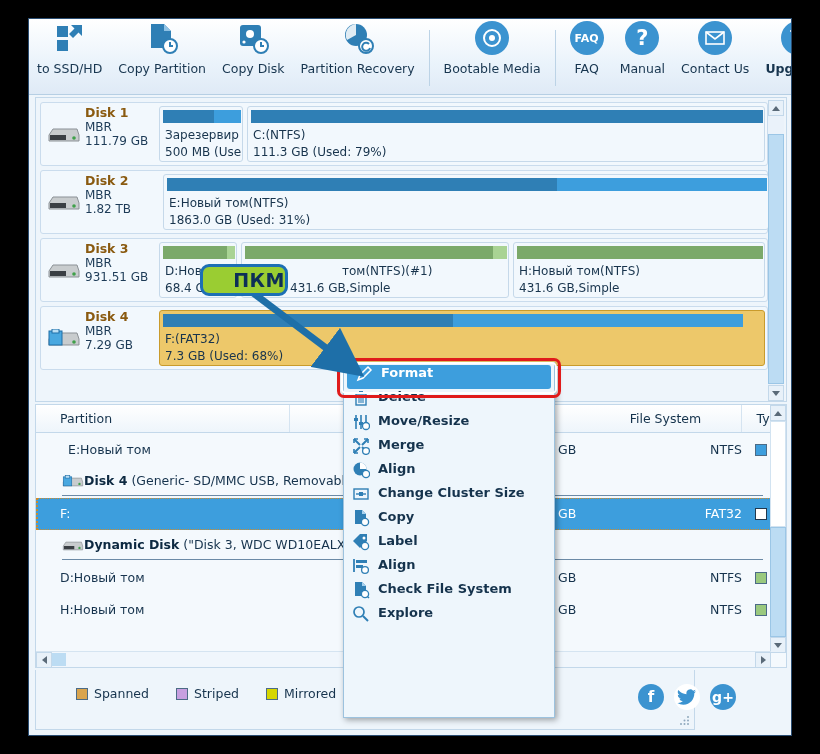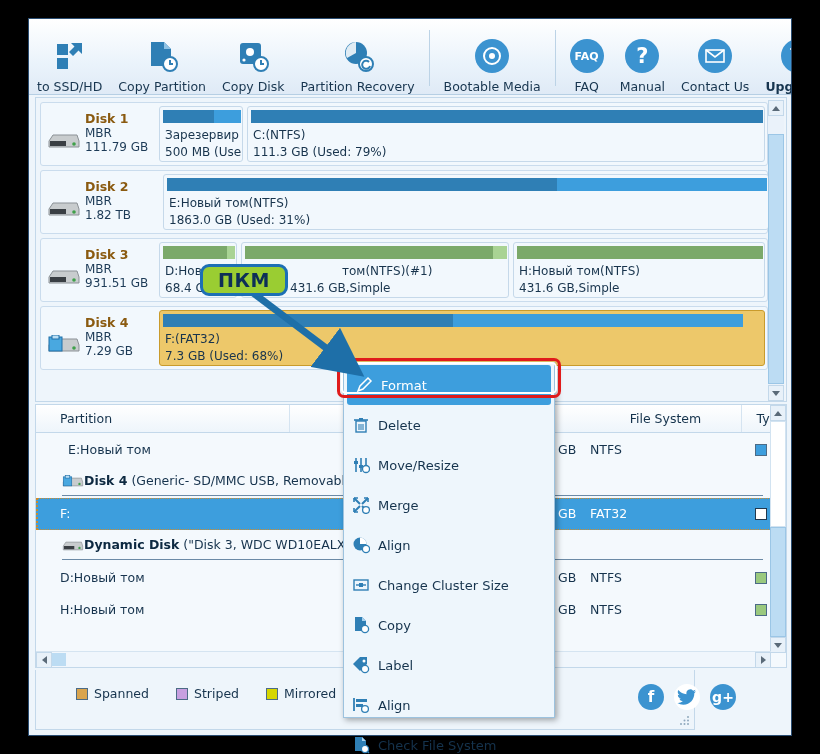--- a/index.html
+++ b/index.html
@@ -25,21 +25,20 @@
   #toolbar {
     position: absolute; left: 0; top: 0;
     width: 764px; height: 76px;
     background: linear-gradient(#ffffff, #eaf3fb 60%, #dfeaf6);
     border-bottom: 1px solid #b6cfe4;
     display: flex; align-items: flex-end;
   }
   .tb-group { display: flex; align-items: flex-end; height: 76px; }
   .tb-item {
     display: flex; flex-direction: column; align-items: center;
-    justify-content: flex-end;
     padding: 0 8px 0 8px; height: 76px; cursor: default;
   }
   .tb-item .ic { height: 40px; display: flex; align-items: center; justify-content: center; }
   .tb-item .lb { font-size: 12.5px; color: #17354f; white-space: nowrap; margin-top: 3px;}
   .tb-item.bold .lb { font-weight: bold; }
   .tb-sep { width: 1px; height: 56px; background: #bcd3e6; margin: 0 6px 8px 6px; }
 
   .circ { width: 34px; height: 34px; border-radius: 50%; background: #3b93d0;
           display: flex; align-items: center; justify-content: center;
           color: #fff; font-weight: bold; }
@@ -53,21 +52,21 @@
     overflow: hidden;
   }
   .disk-row {
     position: absolute; left: 4px;
     width: 728px; height: 64px;
     background: #f2f8fd;
     border: 1px solid #cadced;
     border-radius: 3px;
   }
   .disk-info {
-    position: absolute; left: 6px; top: 2px; width: 108px; height: 60px; margin-top: 6px;
+    position: absolute; left: 6px; top: 2px; width: 108px; height: 60px;
   }
   .disk-info .dname { font-size: 12.5px; font-weight: bold; color: #8a5a10; margin-left: 38px; }
   .disk-info .dmbr  { font-size: 12px; color: #1d3b57; margin-left: 38px; }
   .disk-info .dsize { font-size: 12px; color: #1d3b57; margin-left: 38px; }
   .hdd-ic { position: absolute; left: 0px; top: 20px; width: 34px; height: 20px; }
 
   .part {
     position: absolute; top: 3px; height: 56px;
     background: #f2f8fd; border: 1px solid #c6d9ea; border-radius: 3px;
     overflow: hidden;
@@ -102,21 +101,21 @@
   #thead { position: absolute; left: 0; top: 0; width: 735px; height: 28px;
            background: linear-gradient(#ffffff, #eef5fb); border-bottom: 1px solid #c3d8ea; }
   .th { position: absolute; top: 0; height: 27px; line-height: 27px;
         font-size: 12.5px; color: #14324c; text-align: center;
         border-right: 1px solid #d5e4f1; }
   .th.lft { text-align: left; padding-left: 10px; }
   .trow { position: absolute; left: 0; width: 735px; height: 32px; }
   .trow.sel { background: #3d9edd; }
   .tc { position: absolute; height: 32px; line-height: 32px; font-size: 12.5px; color: #16334d; }
   .trow.sel .tc { color: #ffffff; }
-  .tc.c { text-align: left; }
+  .tc.c { text-align: right; }
   .tc.r { text-align: right; }
   .grp { position: absolute; left: 0; width: 735px; height: 32px; }
   .grp .gtxt { position: absolute; left: 48px; top: 7px; font-size: 12.5px; color: #16334d; white-space: nowrap; }
   .grp .gtxt b { color: #0d2941; }
   .grp .gline { position: absolute; left: 26px; right: 8px; bottom: 2px; height: 1px; background: #6b8aa6; }
   .swatch { position: absolute; width: 12px; height: 12px; border: 1px solid #4c6b86; }
 
   .sel-dash { position: absolute; left: 0; width: 735px; height: 32px;
               border-top: 1px dotted #d08c2a; border-bottom: 1px dotted #d08c2a; pointer-events:none; }
   .sel-dash-l { position: absolute; left: 0; width: 3px; height: 32px; border-left: 2px dotted #d08c2a; }
@@ -140,41 +139,41 @@
 
   
   #ctxmenu {
     position: absolute; left: 343px; top: 362px;
     width: 212px; height: 356px;
     background: #eef6fc;
     border: 1px solid #9cc2de;
     box-shadow: 2px 2px 6px rgba(0,0,0,0.35);
     z-index: 40;
   }
-  .mi { position: relative; height: 40px; display: flex; align-items: center; }
+  .mi { position: relative; height: 24px; display: flex; align-items: flex-start; font-weight: bold; }
   .mi .mic { width: 34px; display: flex; align-items: center; justify-content: center; }
   .mi .mlb { font-size: 13px; color: #15334d; }
   .mi.hl { background: #3d9edd; margin: 0 3px; border-radius: 3px; }
   .mi.hl .mlb { color: #ffffff; }
 
   #hl-ring {
     position: absolute; left: 337px; top: 358px; width: 224px; height: 40px;
     border: 3px solid #e01b1b; border-radius: 7px; z-index: 50;
   }
   #hl-ring-inner {
     position: absolute; left: 341px; top: 362px; width: 216px; height: 32px;
     border: 2px solid #ffffff; border-radius: 5px; z-index: 51;
   }
 
   
   #pkm {
     position: absolute; left: 200px; top: 264px;
     width: 88px; height: 32px;
     background: #9acd32; border: 3px solid #1c6fb5; border-radius: 9px;
-    display: flex; align-items: center; justify-content: center;
+    display: flex; align-items: center; justify-content: flex-end;
     z-index: 60;
   }
   #pkm span { font-size: 19px; font-weight: bold; color: #0d2f57; letter-spacing: 0.5px; }
   #arrow { position: absolute; left: 230px; top: 280px; z-index: 59; }
 </style>
 </head>
 <body>
 
 <div id="root">
 <div id="window">

